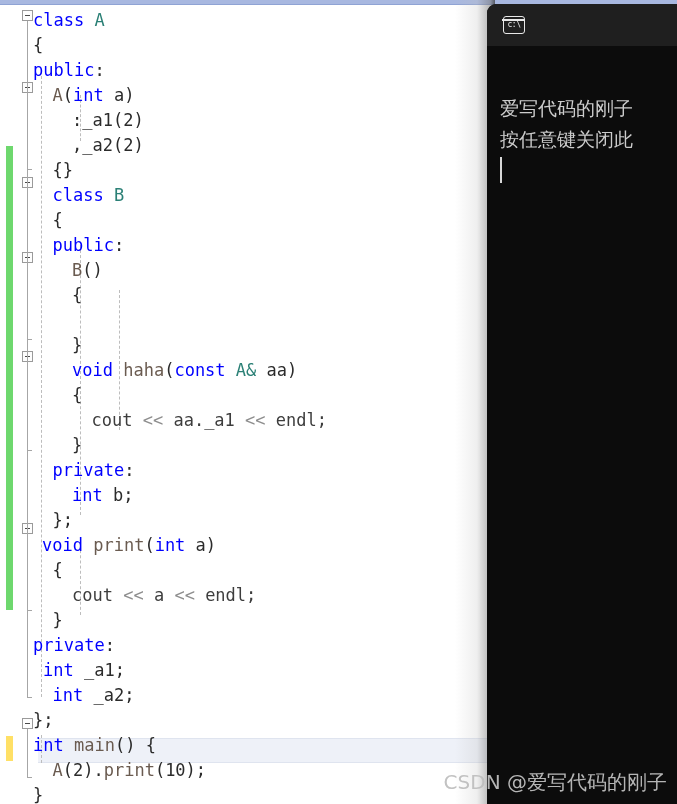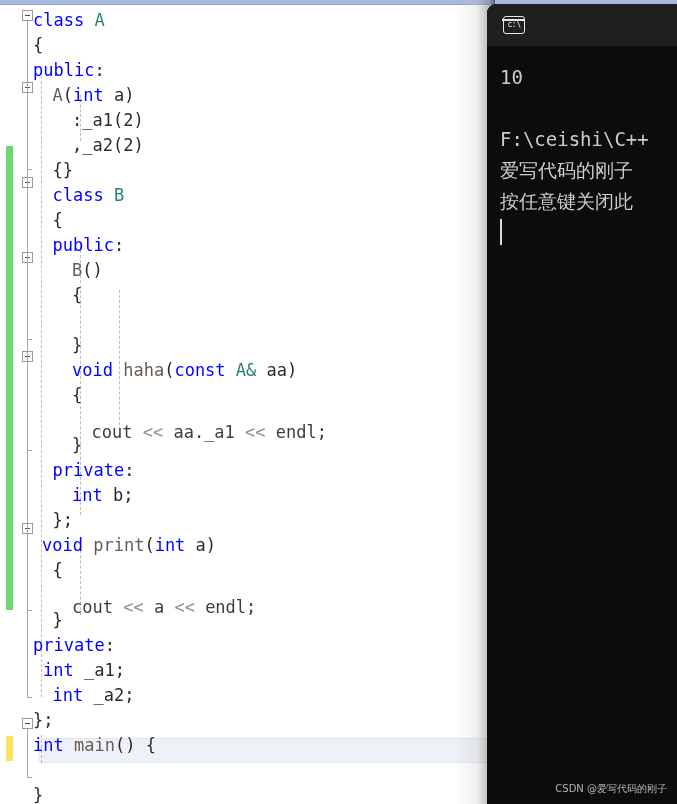--- a/index.html
+++ b/index.html
@@ -114,21 +114,21 @@
     height: 25px;
     background: #eef1f8;
     border-top: 1px solid #dfe4ef;
     border-bottom: 1px solid #dfe4ef;
   }
 
   
   .kw   { color: #0000ff; }  
   .type { color: #2b8076; }  
   .fn   { color: #6a5b50; }  
-  .id   { color: #3d3d3d; margin-top: 12px; }
+  .id   { color: #3d3d3d; }
   .op   { color: #8e8e8e; }  
   .plain{ color: #2b2b2b; }
 
   
   .console-shadow {
     position: absolute;
     left: 455px; top: 0px;
     width: 40px; height: 804px;
     background: linear-gradient(to right,
       rgba(255,255,255,0) 0%,
@@ -209,21 +209,21 @@
     background: #d8d8d8;
     margin-top: 2px;
   }
 
   
   .watermark {
     position: absolute;
     right: 10px;
     bottom: 8px;
     font-family: "DejaVu Sans", "Liberation Sans", sans-serif;
-    font-size: 10px;
+    font-size: 20px;
     color: #bfbfbf;
     white-space: nowrap;
     opacity: 0.95;
   }
 </style>
 </head>
 <body>
 
 <div id="root">
 
@@ -300,36 +300,35 @@
         <div class="line" style="top: 503px; left: 52.5px;"><span class="txt plain">};</span></div>
         <div class="line" style="top: 528px; left: 42px;"><span class="txt kw">void</span><span class="txt plain"> </span><span class="txt fn">print</span><span class="txt plain">(</span><span class="txt kw">int</span><span class="txt plain"> a)</span></div>
         <div class="line" style="top: 553px; left: 52.5px;"><span class="txt plain">{</span></div>
         <div class="line" style="top: 578px; left: 72px;"><span class="txt id">cout</span><span class="txt plain"> </span><span class="txt op">&lt;&lt;</span><span class="txt id"> a </span><span class="txt op">&lt;&lt;</span><span class="txt id"> endl;</span></div>
         <div class="line" style="top: 603px; left: 52.5px;"><span class="txt plain">}</span></div>
         <div class="line" style="top: 628px; left: 33px;"><span class="txt kw">private</span><span class="txt plain">:</span></div>
         <div class="line" style="top: 653px; left: 43px;"><span class="txt kw">int</span><span class="txt plain"> _a1;</span></div>
         <div class="line" style="top: 678px; left: 52.5px;"><span class="txt kw">int</span><span class="txt plain"> _a2;</span></div>
         <div class="line" style="top: 703px; left: 33px;"><span class="txt plain">};</span></div>
         <div class="line" style="top: 728px; left: 33px;"><span class="txt kw">int</span><span class="txt plain"> </span><span class="txt fn">main</span><span class="txt plain">() {</span></div>
+        <div class="line" style="top: 753px; left: 52.5px;"><span class="txt fn">A</span><span class="txt plain">(2).</span><span class="txt fn">print</span><span class="txt plain">(10);</span></div>
         <div class="line" style="top: 778px; left: 33px;"><span class="txt plain">}</span></div>
       </div>
   </div>
 
   <div class="console-shadow"></div>
 
   <div class="console">
     <div class="console-titlebar">
       <span class="console-icon">
         <span class="cglyph">c:\</span>
       </span>
     </div>
     <div class="console-body" id="console-output">
-        <div class="cline">10</div>
         <div class="cline blank">&nbsp;</div>
-        <div class="cline">F:\ceishi\C++</div>
         <div class="cline">爱写代码的刚子</div>
         <div class="cline">按任意键关闭此</div>
         <div class="ccaret"></div>
       </div>
   </div>
 
   <div class="watermark">CSDN @爱写代码的刚子</div>
 
 </div>
 

